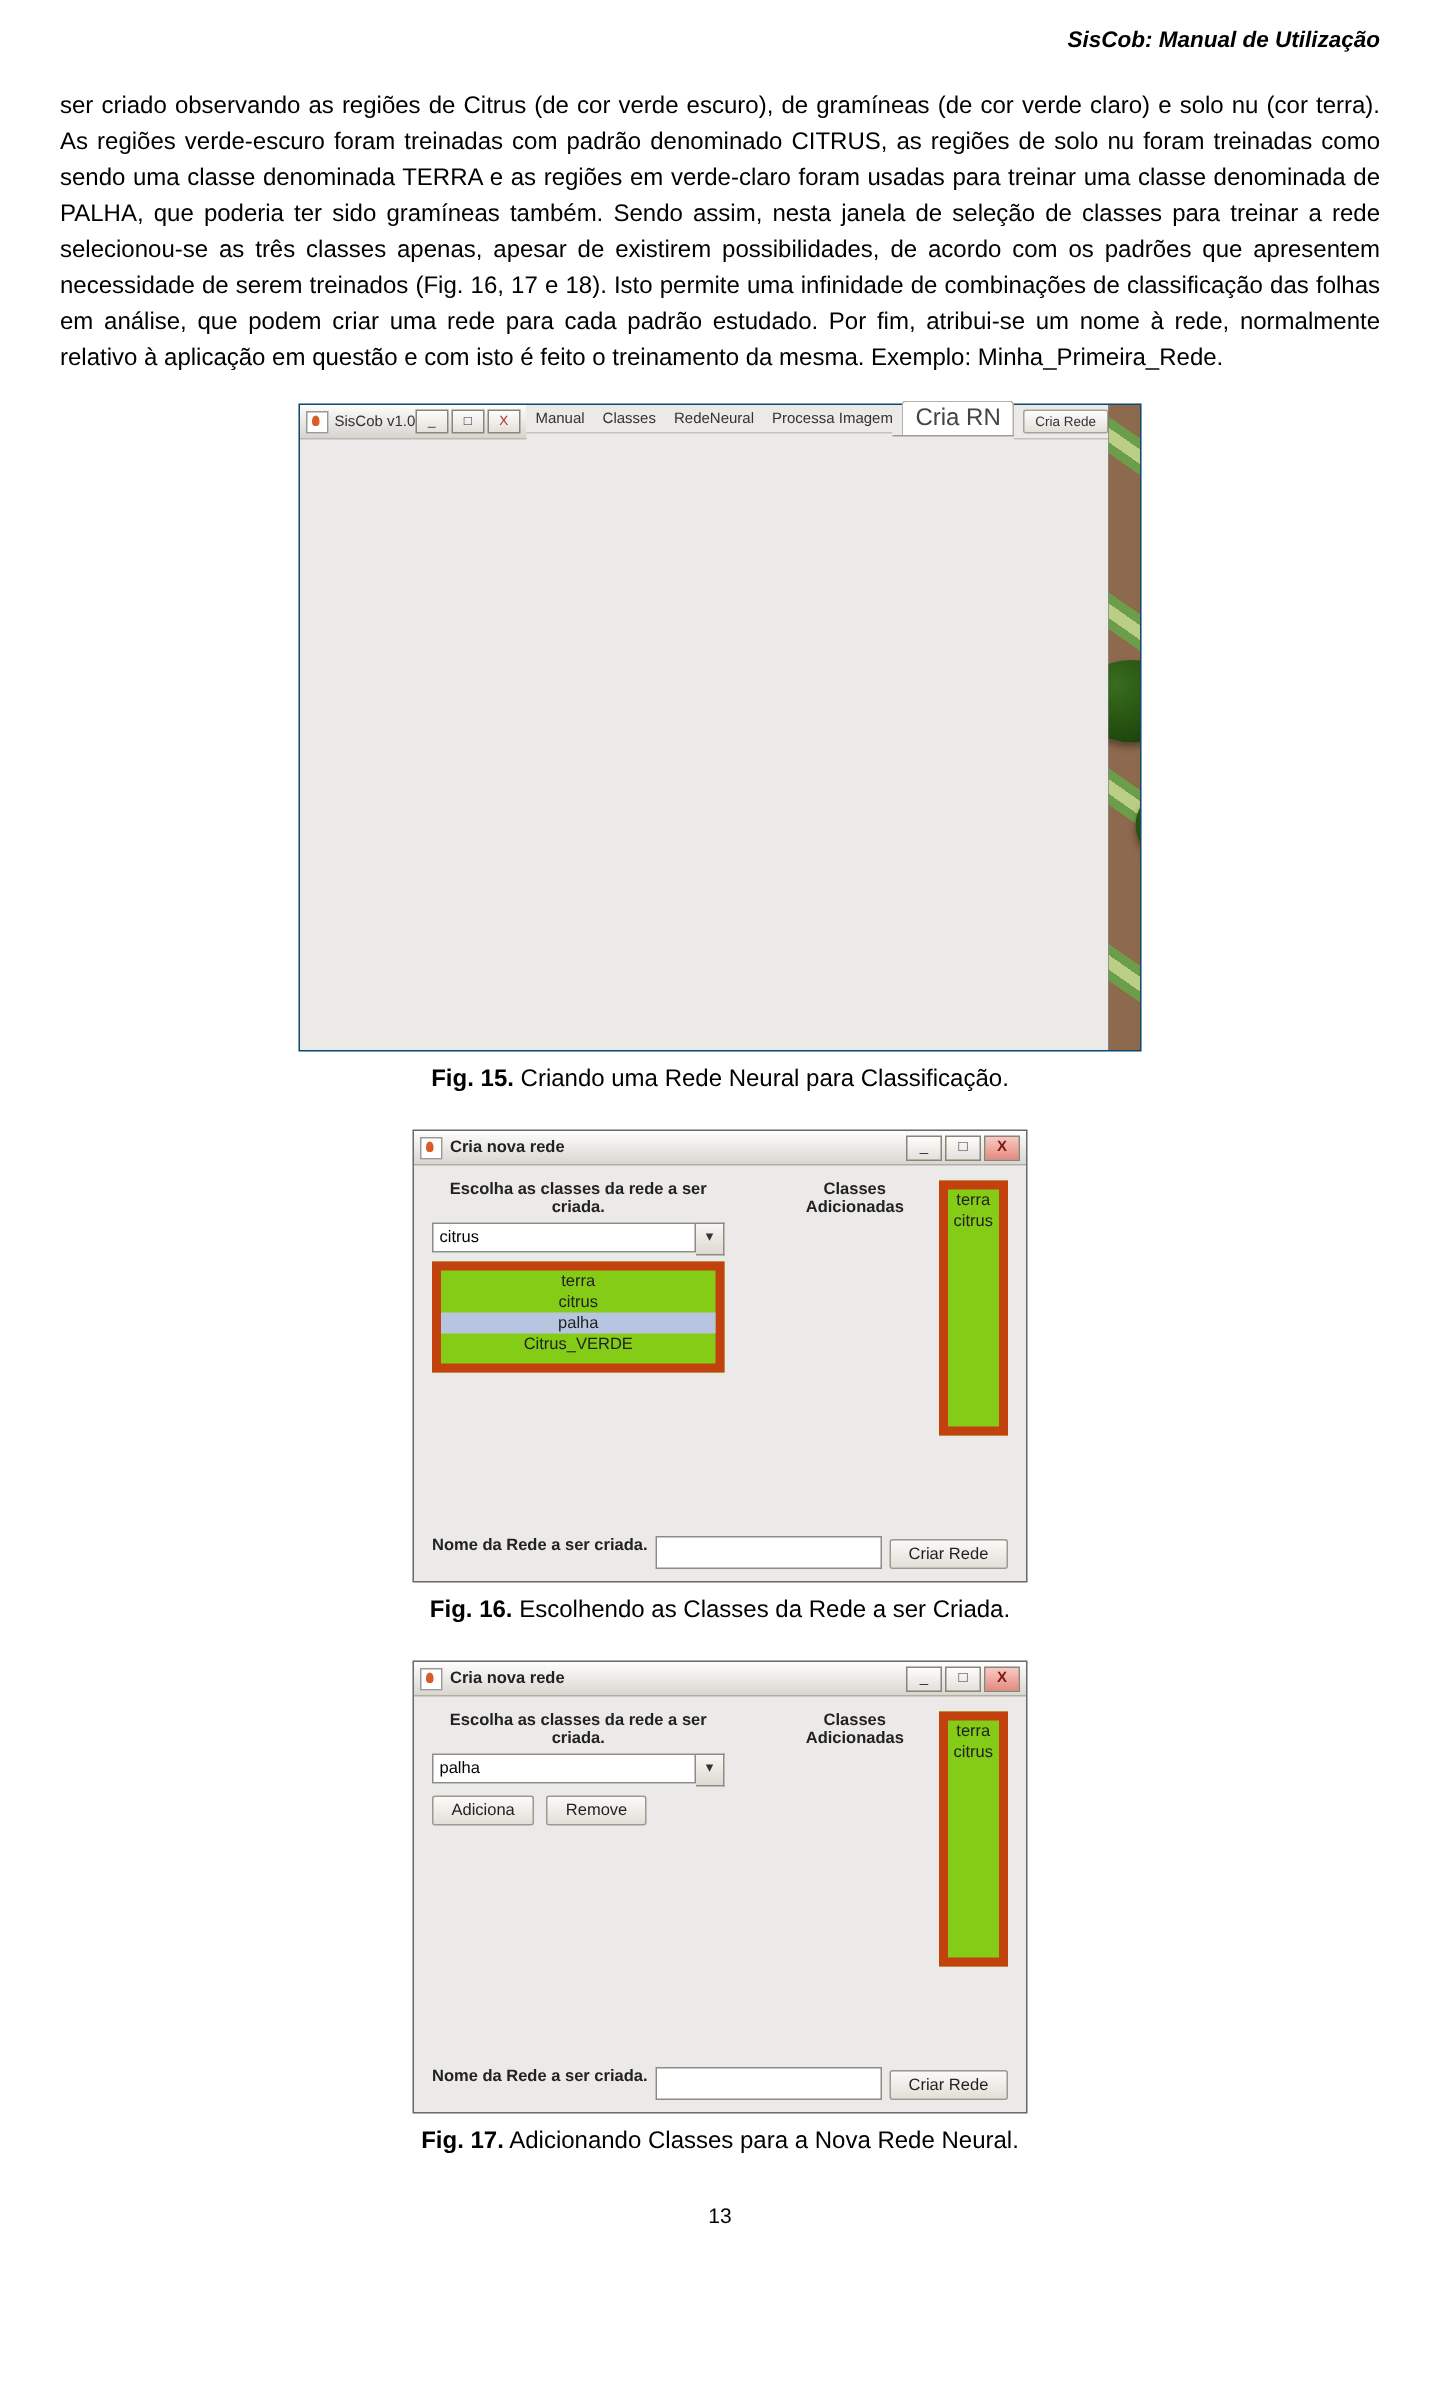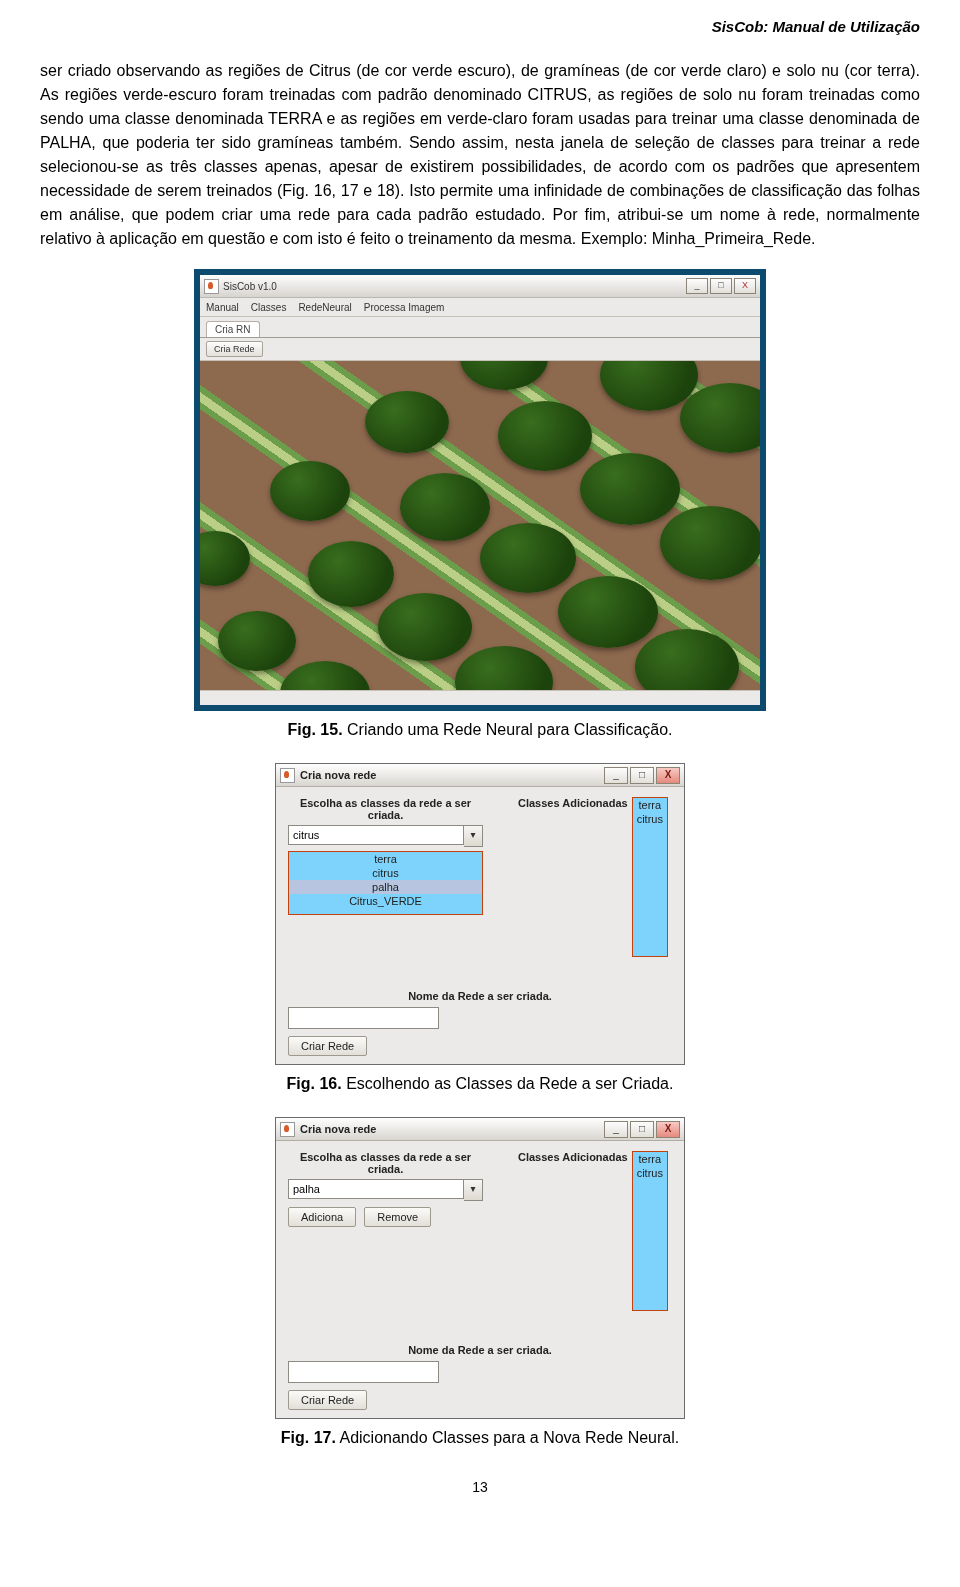--- a/index.html
+++ b/index.html
@@ -5,31 +5,31 @@
 html,body{margin:0;padding:0;background:#fff;font-family:Arial,Helvetica,sans-serif;color:#000}
 .page{width:960px;margin:0 auto;padding:18px 40px 40px;box-sizing:border-box}
 .header-title{font-style:italic;font-weight:bold;font-size:15px;text-align:right;margin-bottom:24px}
 .body-text{font-size:16px;line-height:1.5;text-align:justify;margin:4px 0 10px 0}
 .figure-wrap{text-align:center;margin:18px 0 6px}
 .caption{font-size:16px;text-align:center;margin:10px 0 24px 0}
 .caption b{font-weight:bold}
 .pagenum{font-size:14px;text-align:center;margin-top:32px}
 
 
-.app15{width:560px;height:430px;margin:0 auto;border:6px solid #0c4a6e;background:#eceae8;display:flex;flex-direction:column}
+.app15{width:560px;height:430px;margin:0 auto;border:1px solid #0c4a6e;background:#eceae8;display:flex;flex-direction:row}
 .app15 .titlebar{height:22px;background:linear-gradient(#fdfdfd,#d7d4cf);border-bottom:1px solid #bcb8b1;display:flex;align-items:center;justify-content:space-between;padding:0 4px}
 .app15 .titlebar .t-left{display:flex;align-items:center;gap:4px;font-size:10px;color:#333}
 .app15 .titlebar .java-icon{width:13px;height:13px;background:#fff;border:1px solid #999;position:relative}
 .app15 .titlebar .java-icon::after{content:"";position:absolute;left:3px;top:2px;width:5px;height:7px;background:#d85b2a;border-radius:50% 50% 40% 40%}
 .app15 .winbtns{display:flex;gap:2px}
 .app15 .wbtn{width:20px;height:14px;border:1px solid #8a8577;background:linear-gradient(#fdfdfd,#e3e0da);font-size:9px;line-height:12px;text-align:center;color:#333}
 .app15 .wbtn.close{color:#a33}
 .app15 .menubar{height:18px;background:#eceae8;border-bottom:1px solid #c5c1b9;display:flex;gap:12px;padding-left:6px;font-size:10px;color:#333;align-items:center}
 .app15 .tabbar{height:20px;display:flex;align-items:flex-end;gap:2px;padding-left:6px;background:#eceae8;border-bottom:1px solid #a09c92}
-.app15 .tab{font-size:10px;padding:2px 8px;background:#f4f2ee;border:1px solid #b4b0a6;border-bottom:none;border-radius:3px 3px 0 0;color:#444}
+.app15 .tab{font-size:16px;padding:2px 8px;background:#f4f2ee;border:1px solid #b4b0a6;border-bottom:none;border-radius:3px 3px 0 0;color:#444}
 .app15 .tab.active{background:#fff}
 .app15 .toolbar{height:22px;background:#eceae8;border-bottom:1px solid #c5c1b9;display:flex;align-items:center;padding-left:6px}
 .app15 .toolbtn{font-size:9px;padding:2px 7px;background:linear-gradient(#fdfdfd,#e3e0da);border:1px solid #a7a398;border-radius:2px;color:#333}
 .app15 .canvas{flex:1;background:#323;overflow:hidden;position:relative}
 .app15 .statusbar{height:14px;background:#eceae8;border-top:1px solid #c5c1b9}
 
 
 .orchard{position:absolute;inset:0;
  background:
   repeating-linear-gradient(35deg,
@@ -51,29 +51,29 @@
 .dlg .wbtn{width:22px;height:15px;border:1px solid #8a8577;background:linear-gradient(#fdfdfd,#e3e0da);font-size:10px;line-height:13px;text-align:center;color:#333}
 .dlg .wbtn.close{background:linear-gradient(#f8c9c4,#e58a7f);color:#7a1a10;font-weight:bold}
 .dlg .content{flex:1;padding:10px 12px 8px;display:flex;flex-direction:column;gap:6px}
 .dlg .row-top{display:flex;gap:35px}
 .dlg .col-left{width:195px;display:flex;flex-direction:column;gap:4px}
 .dlg .col-right{flex:1;display:flex;gap:4px}
 .dlg .lbl{font-weight:bold;font-size:11px}
 .dlg .combo{display:flex}
 .dlg .combo input{flex:1;height:18px;border:1px solid #8e8b84;background:#fff;font:11px Arial;padding:0 4px}
 .dlg .combo .arrow{width:18px;height:20px;border:1px solid #8e8b84;border-left:none;background:linear-gradient(#f7f6f3,#ddd9d1);text-align:center;line-height:18px;font-size:10px;color:#333}
-.dlg .listbox{border:1px solid #c2410c;background:#7dd3fc;font:11px Arial}
+.dlg .listbox{border:6px solid #c2410c;background:#84cc16;font:11px Arial}
 .dlg .col-left .listbox{height:62px}
 .dlg .col-right .listbox{height:158px}
 .dlg .listbox .li{padding:1px 4px}
 .dlg .listbox .li.sel{background:#b7c5e0}
 .dlg .btnrow{display:flex;gap:8px;margin-top:2px}
 .dlg .btn{padding:3px 12px;background:linear-gradient(#fbfaf8,#e2dfd8);border:1px solid #9d998f;border-radius:2px;font:11px Arial;color:#222}
 .dlg .spacer{flex:1}
-.dlg .bottom{display:flex;flex-direction:column;gap:5px;margin-top:auto}
+.dlg .bottom{display:flex;flex-direction:row;gap:5px;margin-top:auto}
 .dlg .name-input{width:145px;height:18px;border:1px solid #8e8b84;background:#fff}
 </style>
 </head>
 <body>
 
 <div class="page">
 
   <div class="header-title">SisCob: Manual de Utilização</div>
 
   <p class="body-text">ser criado observando as regiões de Citrus (de cor verde escuro), de gramíneas (de cor verde claro) e solo nu (cor terra). As regiões verde-escuro foram treinadas com padrão denominado CITRUS, as regiões de solo nu foram treinadas como sendo uma classe denominada TERRA e as regiões em verde-claro foram usadas para treinar uma classe denominada de PALHA, que poderia ter sido gramíneas também. Sendo assim, nesta janela de seleção de classes para treinar a rede selecionou-se as três classes apenas, apesar de existirem possibilidades, de acordo com os padrões que apresentem necessidade de serem treinados  (Fig. 16, 17 e 18). Isto permite uma infinidade de combinações de classificação das folhas em análise, que podem criar uma rede para cada padrão estudado. Por fim, atribui-se um nome à rede, normalmente relativo à aplicação em questão e com isto é feito o treinamento da mesma. Exemplo: Minha_Primeira_Rede.</p>

